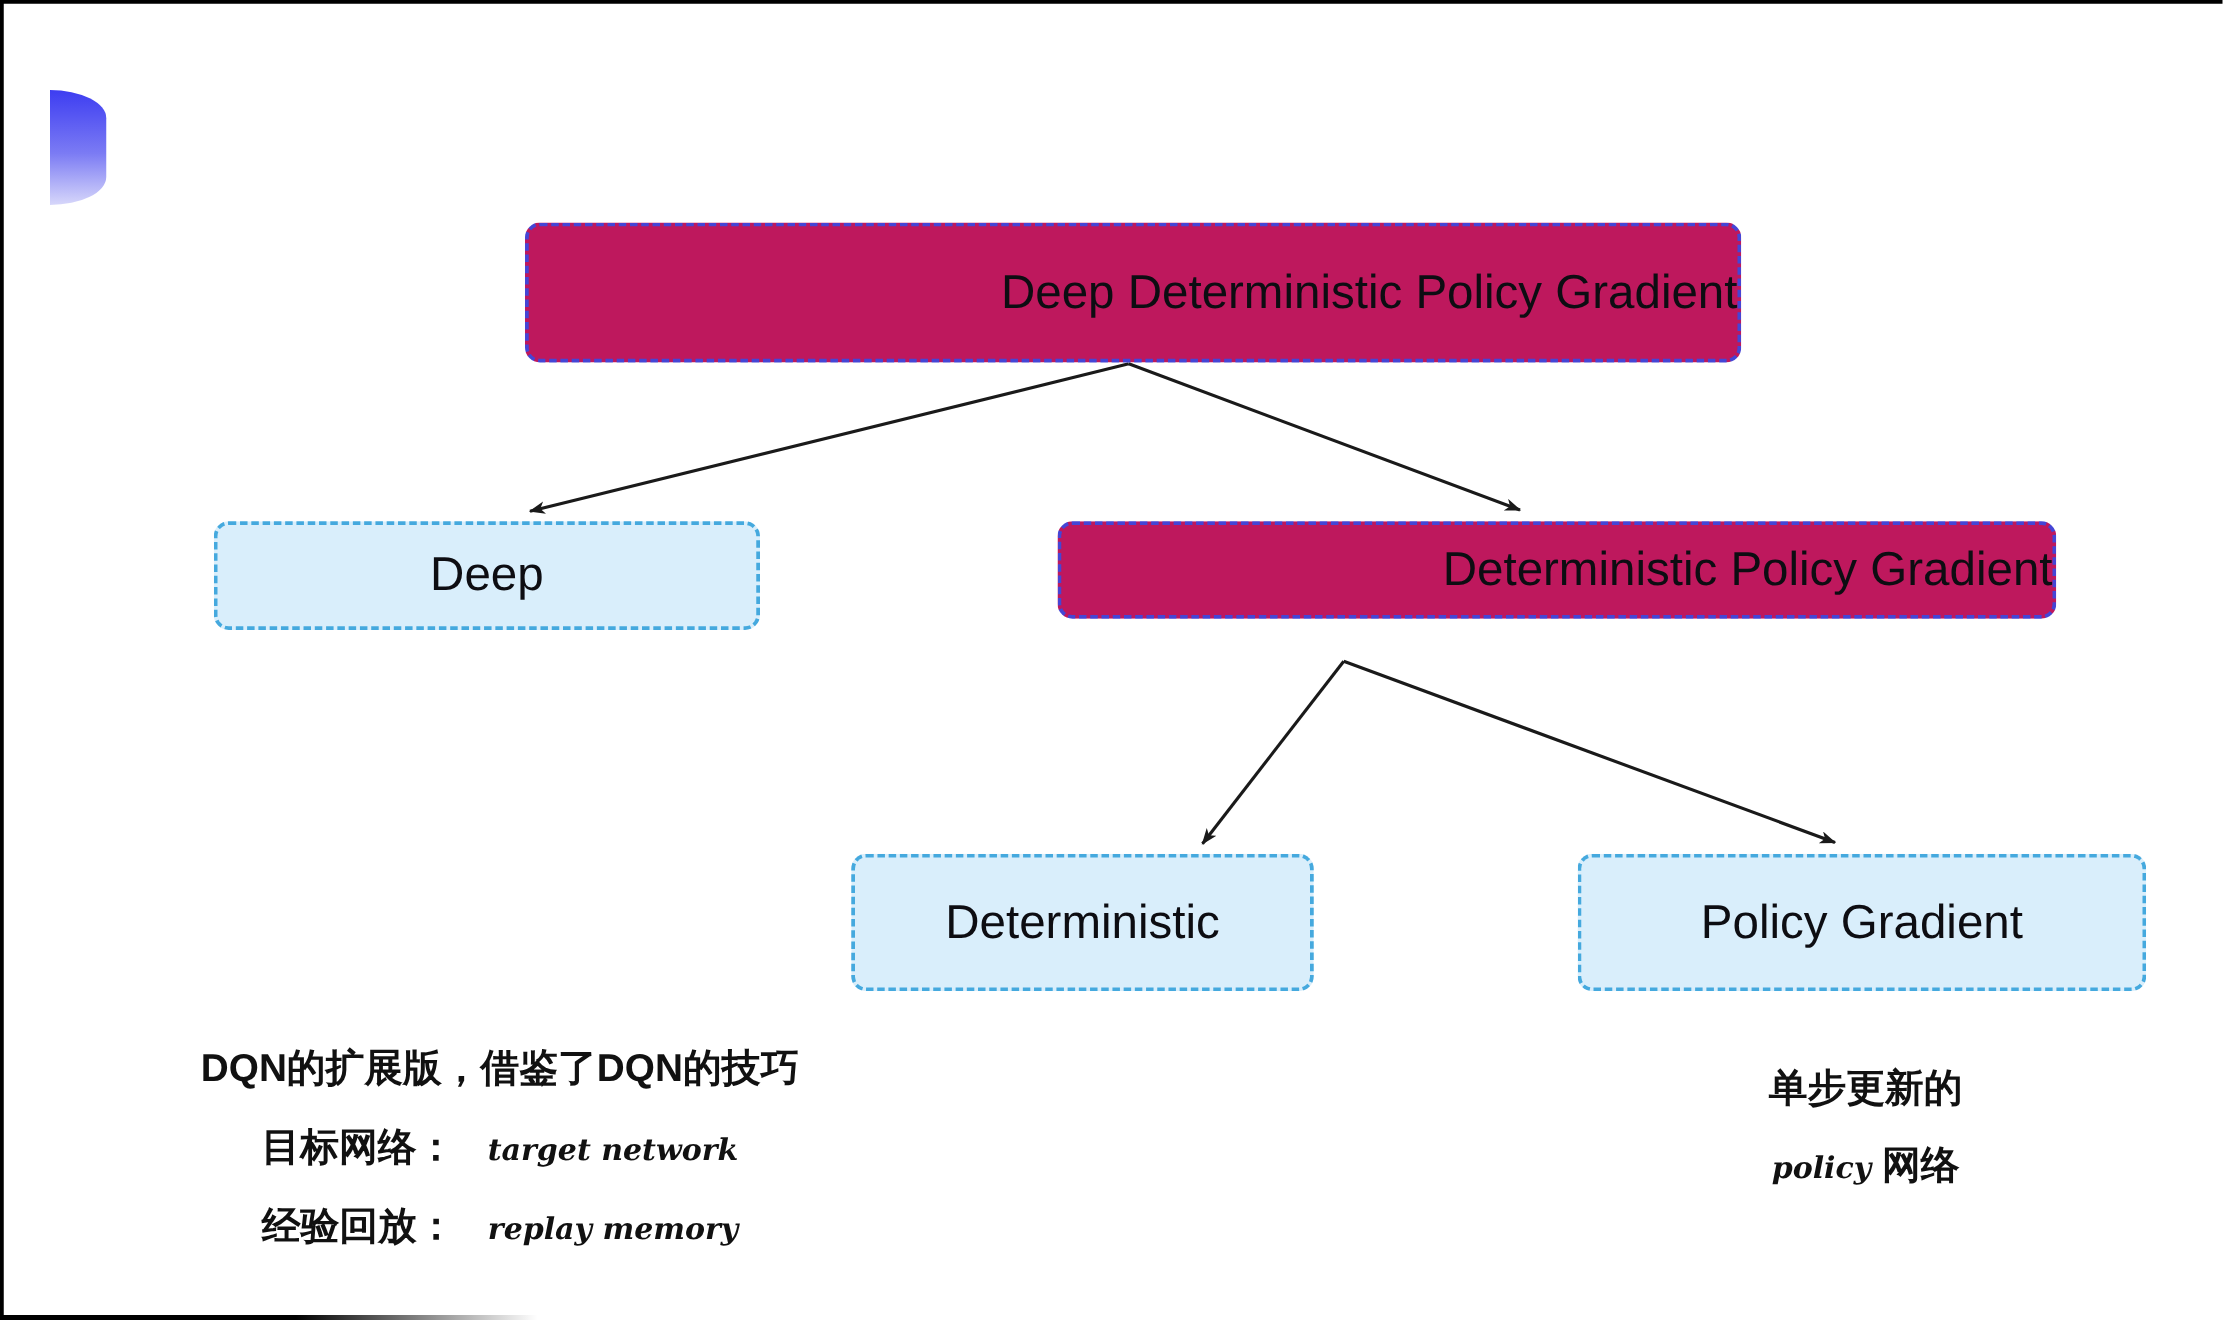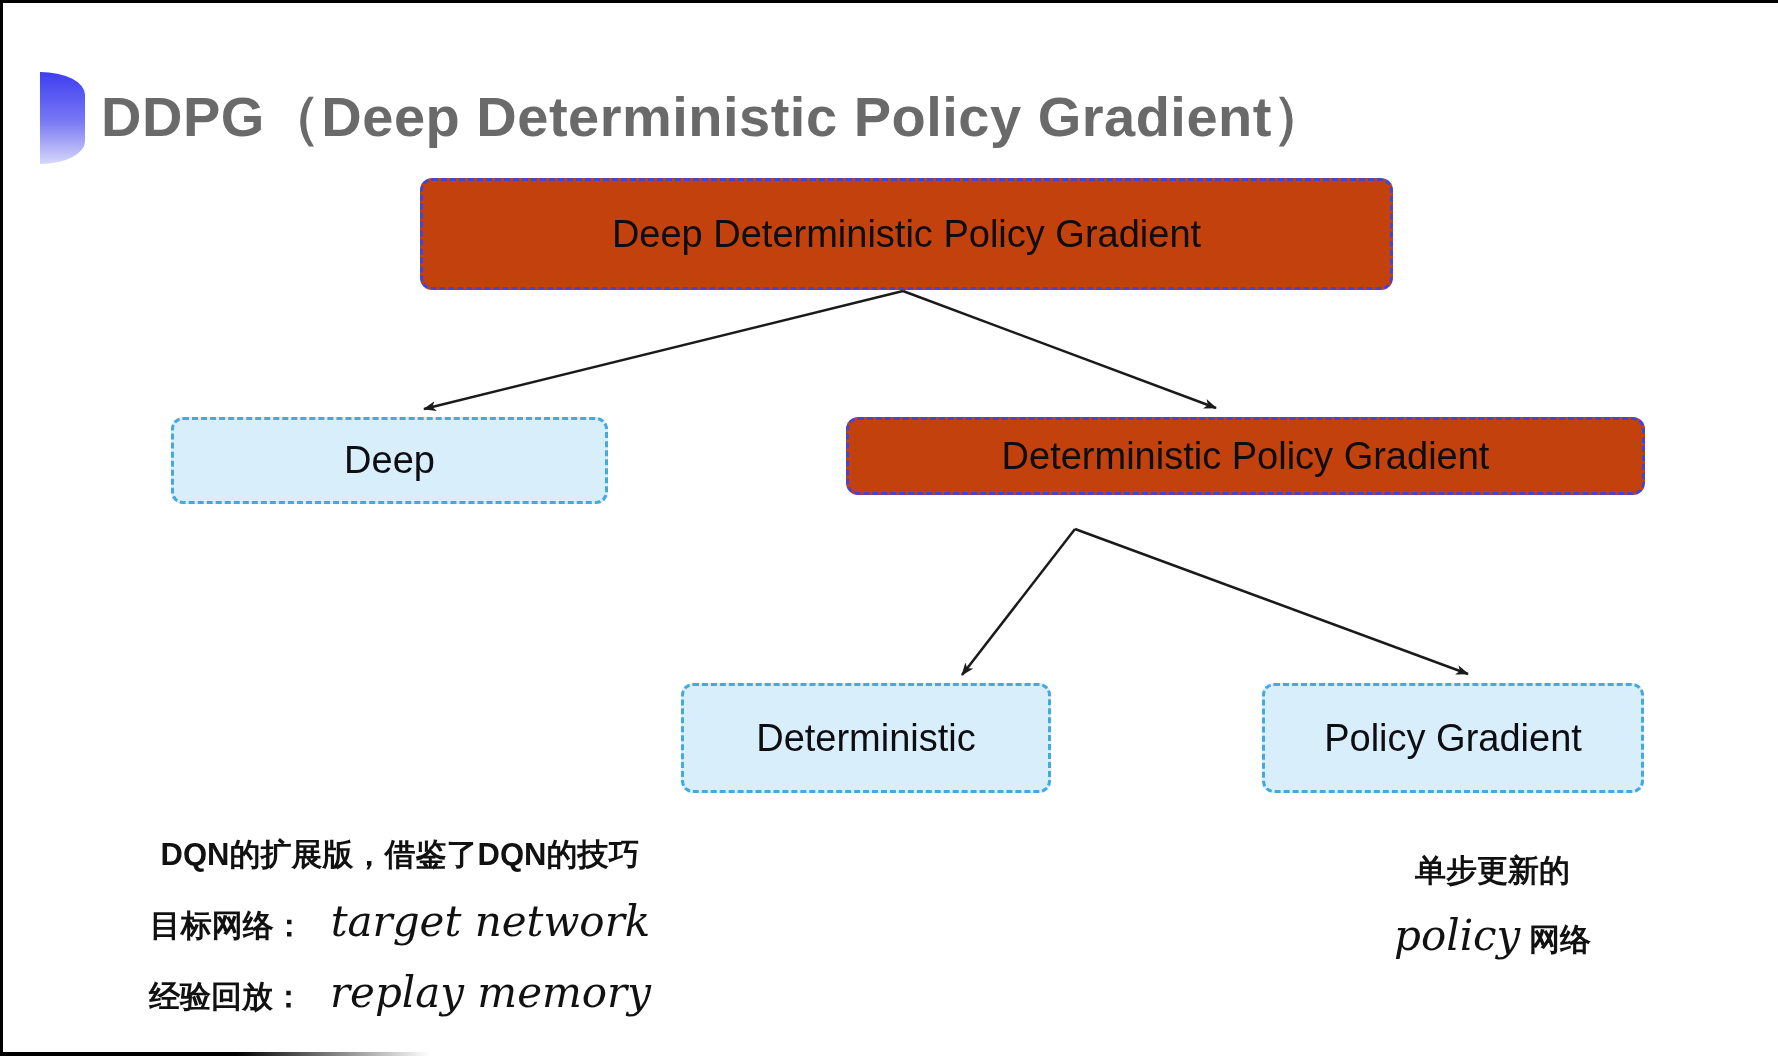--- a/index.html
+++ b/index.html
@@ -24,53 +24,52 @@
   .page-title{
     font-size:56px;font-weight:600;color:#6a6a6a;letter-spacing:0.5px;white-space:nowrap;
   }
 
   
   .node{
     position:absolute;display:flex;align-items:center;justify-content:center;
     border-radius:12px;font-size:38px;font-weight:500;color:#0d0d12;
     box-sizing:border-box;text-align:center;
   }
-  .node.purple{background:#c2410c;border:3px dashed #4545d5;}
+  .node.purple{background:#be185d;border:3px dashed #4545d5;justify-content:flex-end;}
   .node.cyan{background:#d9eefb;border:3px dashed #45a9de;}
 
   #node-root{left:420px;top:178px;width:973px;height:112px;}
   #node-deep{left:171px;top:417px;width:437px;height:87px;}
   #node-dpg{left:846px;top:417px;width:799px;height:78px;}
   #node-det{left:681px;top:683px;width:370px;height:110px;}
-  #node-pg{left:1262px;top:683px;width:382px;height:110px;}
+  #node-pg{left:1262px;top:683px;width:455px;height:110px;}
 
   
   #arrows{position:absolute;top:0;left:0;width:1778px;height:1056px;pointer-events:none;}
   #arrows line{stroke:#1a1a1a;stroke-width:2.5;}
 
   
   .note-col{position:absolute;text-align:center;}
   .note-line{font-size:31px;font-weight:600;color:#111;margin-bottom:19px;white-space:nowrap;}
-  .note-en{font-family:"DejaVu Serif", serif;font-style:italic;font-weight:400;font-size:42px;}
+  .note-en{font-family:"DejaVu Serif", serif;font-style:italic;font-weight:700;font-size:24px;}
   .note-math{font-family:"DejaVu Serif", serif;font-style:italic;font-weight:500;font-size:33px;}
   #note-col1{left:110px;top:834px;width:580px;}
   #note-col1 .note-line{margin-bottom:21px;}
   #note-col2{left:800px;top:850px;width:400px;}
   #note-col3{left:1295px;top:850px;width:395px;}
 </style>
 </head>
 <body>
 
 <div class="frame-top"></div>
 <div class="frame-left"></div>
 <div class="frame-bottom"></div>
 
 <div class="title-row">
   <div class="title-bullet"></div>
-  <div class="page-title">DDPG（Deep Deterministic Policy Gradient）</div>
 </div>
 
 <svg id="arrows" viewBox="0 0 1778 1056">
   <defs>
     <marker id="ah" markerWidth="16" markerHeight="14" refX="12" refY="5" orient="auto" markerUnits="userSpaceOnUse">
       <path d="M0,0 L13,5 L0,10 L3.5,5 z" fill="#1a1a1a"></path>
     </marker>
   </defs>
   <line x1="903" y1="291" x2="424" y2="409" marker-end="url(#ah)"></line>
   <line x1="903" y1="291" x2="1216" y2="408" marker-end="url(#ah)"></line>

